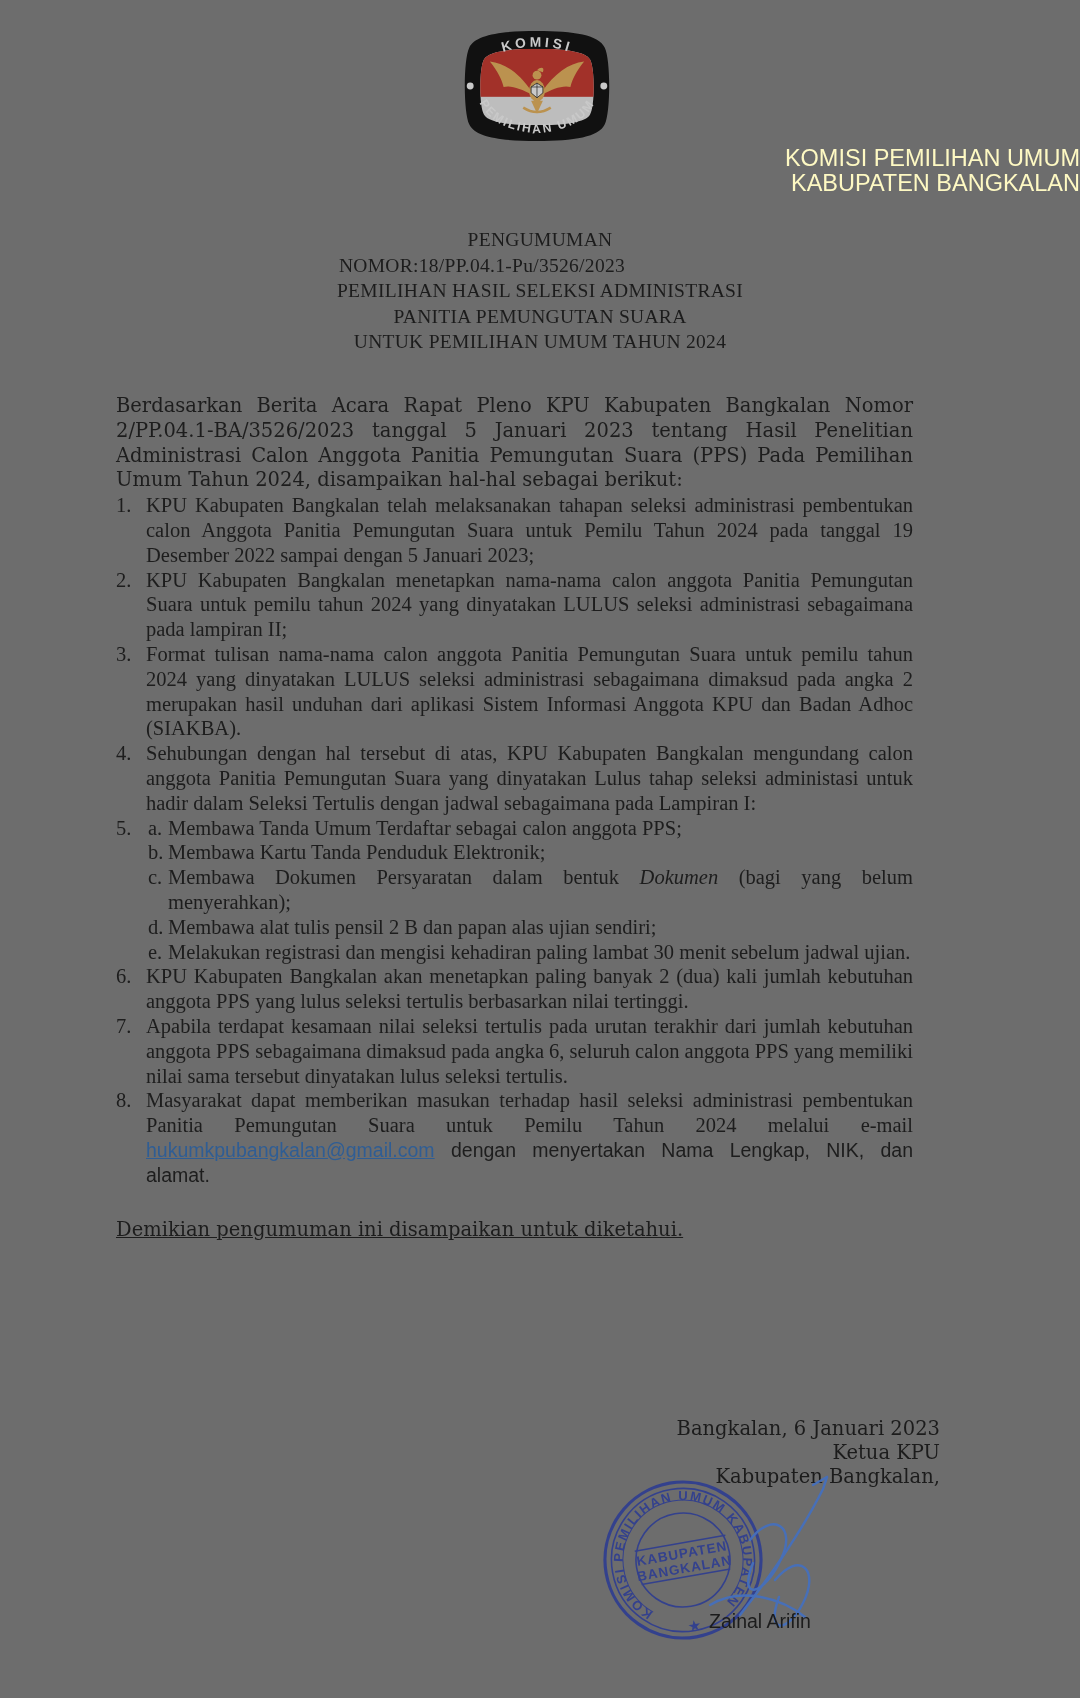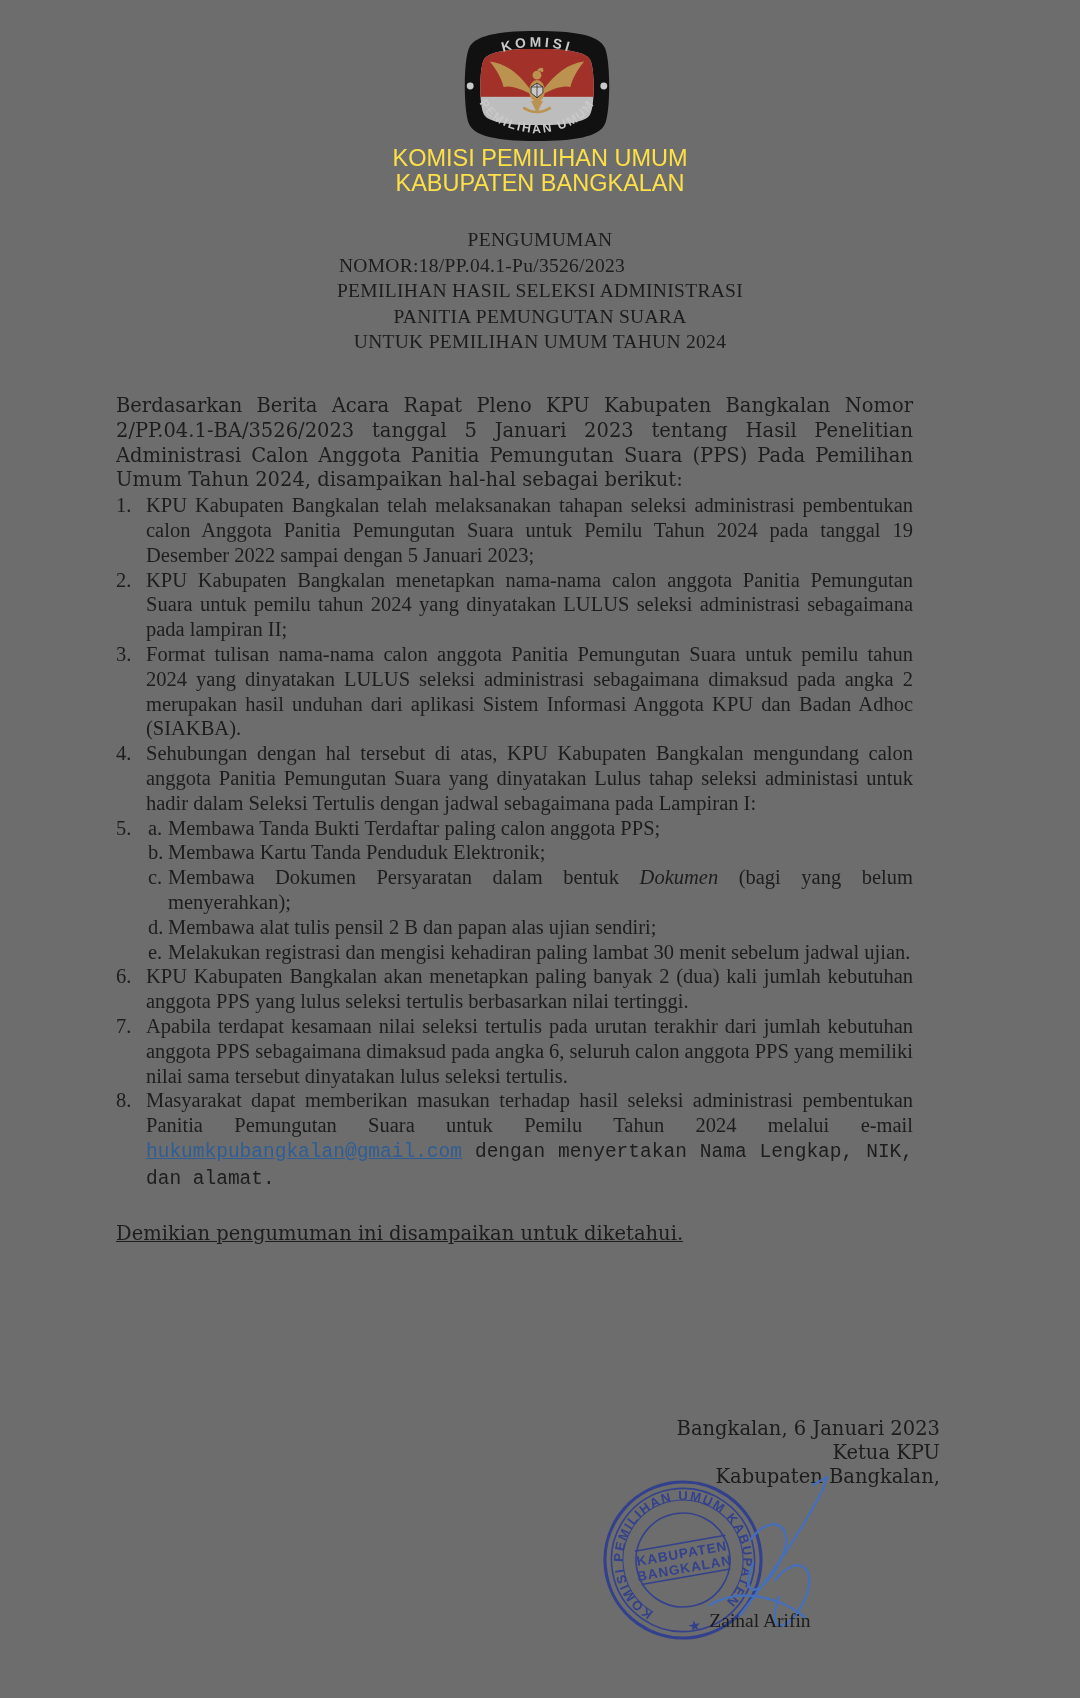--- a/index.html
+++ b/index.html
@@ -4,55 +4,55 @@
 <style>
   * { margin:0; padding:0; box-sizing:border-box; }
   html,body { background:#6d6d6d; }
   .canvas {
     position:relative; width:1080px; height:1698px;
     background:#6d6d6d; color:#1e1e1e; overflow:hidden;
     font-family:"Liberation Serif", serif;
   }
   .logo-wrap { position:absolute; top:30px; left:458px; width:158px; height:112px; }
   .org {
-    position:absolute; top:146px; left:0; width:100%; text-align:center;
+    position:absolute; top:146px; left:0; width:100%; text-align:right;
     font-family:"Liberation Sans", sans-serif; font-size:23.5px; line-height:25px;
-    color:#fde047; letter-spacing:0px;
+    color:#fef9c3; letter-spacing:0px;
   }
   .title-block {
     position:absolute; top:227px; left:0; width:100%; text-align:center;
     font-family:Liberation Serif, serif; font-size:19.5px; line-height:25.5px;
     letter-spacing:0.3px; color:#1c1c1c;
   }
   .title-line.shift-left { transform:translateX(-58px); }
   .content {
     position:absolute; top:394px; left:116px; width:797px;
     font-size:20.5px; line-height:24.8px; color:#1d1d1d;
   }
   .intro { text-align:justify; font-family:"DejaVu Serif", serif; font-size:19.5px; }
   .olist { margin-top:0; }
   .item { display:flex; }
   .item-num { width:30px; flex:none; }
   .item-text { flex:1; text-align:justify; }
   .sub { display:flex; }
   .sub-mark { width:20px; flex:none; margin-left:2px; }
   .sub-text { flex:1; text-align:justify; }
   .em-it { font-style:italic; }
-  .wide-run { font-family:Liberation Mono, monospace; font-size:19.5px; }
+  .wide-run { font-family:Liberation Sans, sans-serif; font-size:19.5px; }
   .email-link { color:#2f5d94; text-decoration:underline; cursor:pointer; }
   .closing { margin-top:30px; text-align:left; font-family:"DejaVu Serif", serif; font-size:19.5px;text-decoration:underline; }
   .sig-block {
     position:absolute; top:1417px; left:620px; width:320px; text-align:right;
     font-family:"DejaVu Serif", serif; font-size:19.5px; line-height:24px; color:#1c1c1c;
   }
   .stamp-wrap { position:absolute; top:1450px; left:573px; width:220px; height:220px; }
   .sign-wrap  { position:absolute; top:1455px; left:655px; width:200px; height:190px; }
   .sig-name {
     position:absolute; top:1610px; left:660px; width:200px; text-align:center;
-    font-family:Liberation Serif, serif; font-size:19.5px; color:#1c1c1c;
+    font-family:Liberation Sans, sans-serif; font-size:19.5px; color:#1c1c1c;
   }
 </style>
 </head>
 <body>
 
 <div class="canvas">
 
   <div class="logo-wrap">
     <svg width="158" height="112" viewBox="0 0 160 114">
       <path d="M80,1 C118,1 143,5 149,18 C155,30 155,84 149,96 C143,109 118,113 80,113 C42,113 17,109 11,96 C5,84 5,30 11,18 C17,5 42,1 80,1 Z" fill="#111111"></path>
@@ -124,21 +124,21 @@
       <div class="item">
         <span class="item-num">4.</span>
         <span class="item-text">Sehubungan dengan hal tersebut di atas, KPU Kabupaten Bangkalan mengundang calon anggota Panitia Pemungutan Suara yang dinyatakan Lulus tahap seleksi administasi untuk hadir dalam Seleksi Tertulis dengan jadwal sebagaimana pada Lampiran I:</span>
       </div>
 
       <div class="item">
         <span class="item-num">5.</span>
         <span class="item-text">
           <span class="sub">
             <span class="sub-mark">a.</span>
-            <span class="sub-text">Membawa Tanda Bukti Terdaftar paling calon anggota PPS;</span>
+            <span class="sub-text">Membawa Tanda Umum Terdaftar sebagai calon anggota PPS;</span>
           </span>
           <span class="sub">
             <span class="sub-mark">b.</span>
             <span class="sub-text">Membawa Kartu Tanda Penduduk Elektronik;</span>
           </span>
           <span class="sub">
             <span class="sub-mark">c.</span>
             <span class="sub-text"><span>Membawa Dokumen Persyaratan dalam bentuk </span><span class="em-it">Dokumen</span><span> (bagi yang belum menyerahkan);</span></span>
           </span>
           <span class="sub">

